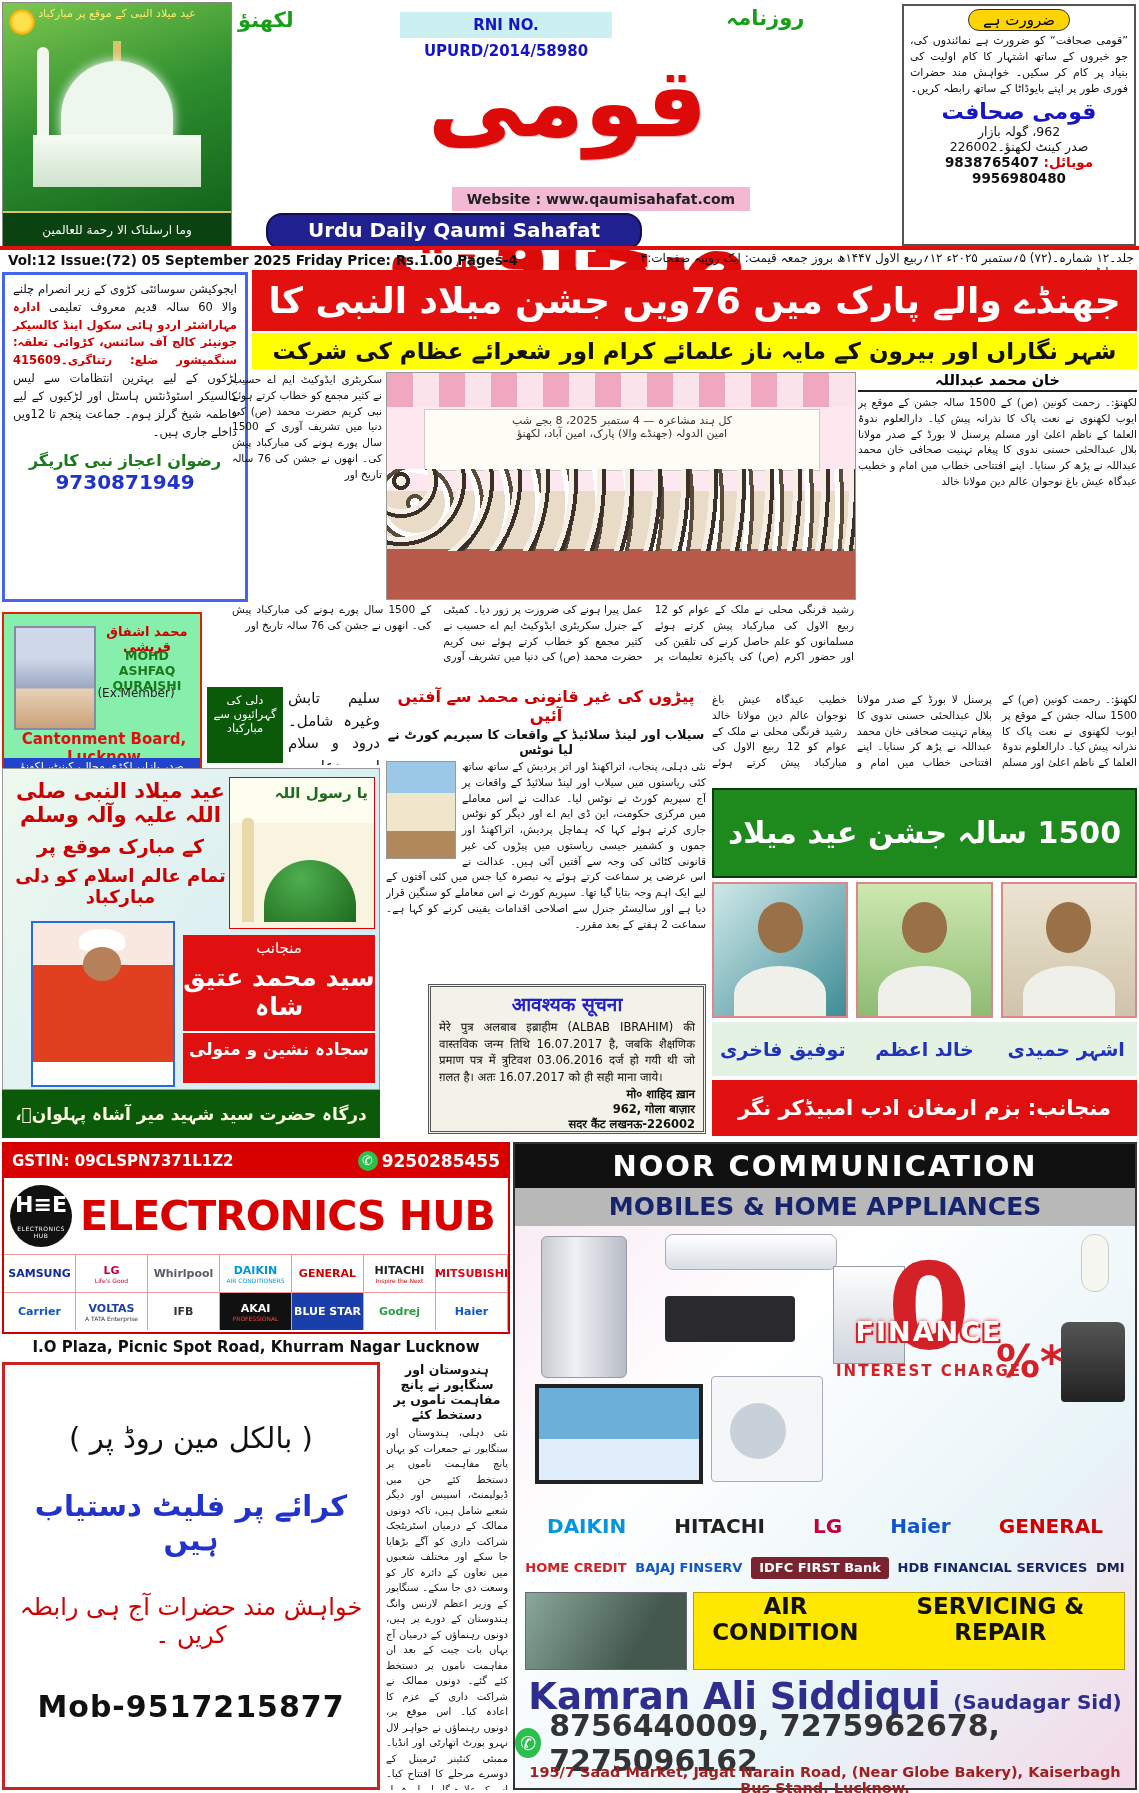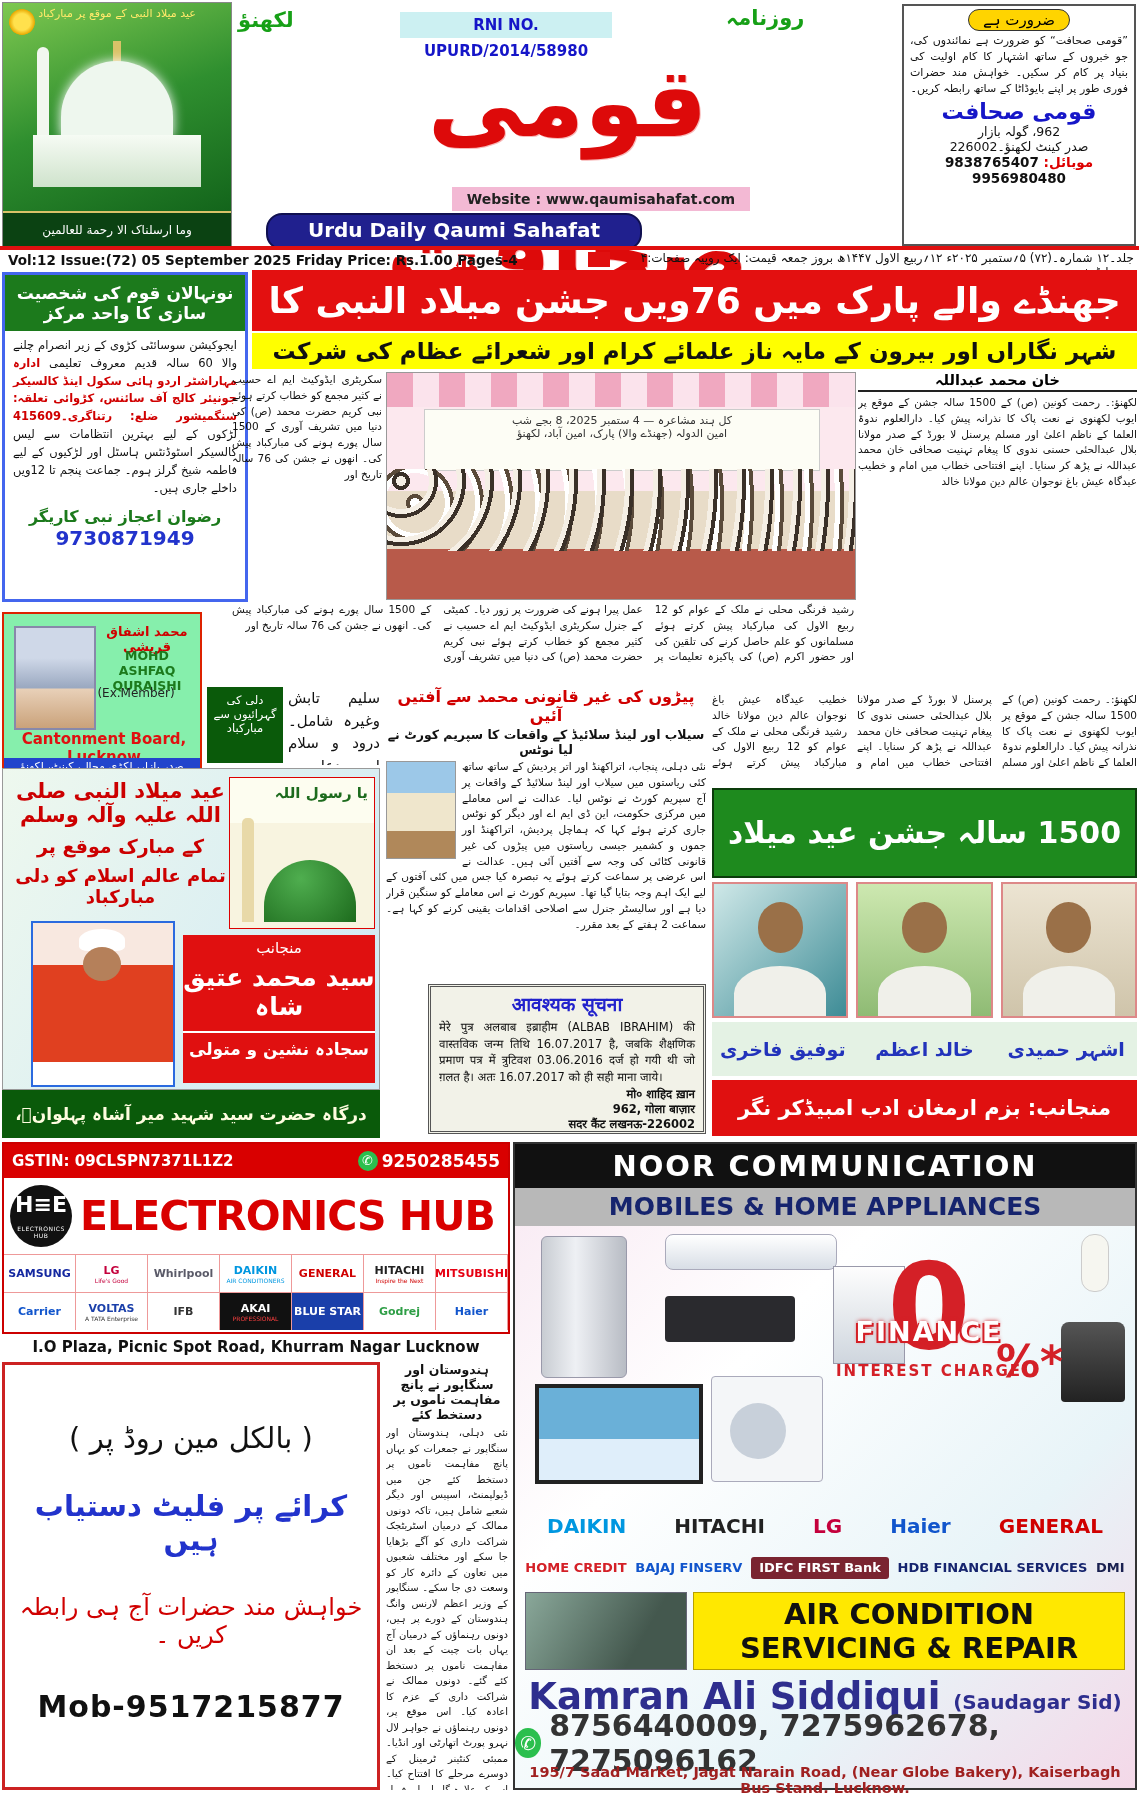--- a/index.html
+++ b/index.html
@@ -189,22 +189,22 @@
     text-shadow:0 0 4px #d42027,2px 2px 0 #d42027, -2px 2px 0 #d42027;letter-spacing:2px;}
   .zero-pc{position:absolute;right:-24px;top:84px;font-size:44px;font-weight:bold;}
   .zero-int{font-size:15px;font-weight:bold;letter-spacing:2px;}
   .nbrands{height:40px;display:flex;align-items:center;justify-content:space-around;padding:0 8px;}
   .nbrands span{font-weight:bold;font-size:20px;}
   .nfin{height:44px;display:flex;align-items:center;justify-content:space-around;padding:0 6px;}
   .nfin .fcell{font-weight:bold;font-size:13px;text-align:center;line-height:1.05;}
   .idfc{background:#7a2430;color:#fff;padding:4px 8px;border-radius:3px;}
   .service{height:82px;display:flex;padding:0 10px;gap:6px;align-items:center;}
   .tech{width:160px;height:76px;background:linear-gradient(120deg,#8aa89a,#44584e 70%);border:1px solid #667;flex:none;}
-  .acbox{flex:1;height:76px;background:#ffe800;border:1px solid #b8a000;color:#111;font-size:29px;
-    font-weight:bold;text-align:center;display:flex;flex-direction:column;justify-content:center;}
+  .acbox{flex:1;height:76px;background:#ffe800;border:1px solid #b8a000;color:#111;font-size:23px;
+    font-weight:bold;text-align:center;display:flex;flex-direction:row;justify-content:space-between;}
   .kamran{height:50px;text-align:center;color:#2e2e8e;font-weight:bold;font-size:37px;line-height:50px;}
   .kamran small{font-size:20px;color:#2e2e8e;}
   .nphone{height:42px;display:flex;align-items:center;justify-content:center;gap:8px;
     color:#333;font-size:30px;font-weight:bold;}
   .wa2{display:inline-block;width:30px;height:30px;border-radius:50%;background:#2bbf4e;color:#fff;
     font-size:19px;line-height:30px;text-align:center;}
   .naddr{height:24px;text-align:center;color:#a02020;font-size:14.5px;font-weight:bold;}
 </style>
 </head>
 <body>
@@ -241,21 +241,20 @@
 
   <div class="abs dl-rule"></div>
   <div class="abs dl-left">Vol:12    Issue:(72)    05  September  2025 Friday    Price: Rs.1.00    Pages-4</div>
   <div class="abs dl-sq"></div>
   <div class="abs dl-right rtl">جلد۔۱۲   شمارہ۔(۷۲)   ۵؍ستمبر ۲۰۲۵ء   ۱۲؍ربیع الاول ۱۴۴۷ھ   بروز جمعہ   قیمت: ایک روپیہ   صفحات:۴   صبح ایڈیشن</div>
 
   <div class="abs headline rtl">جھنڈے والے پارک میں 76ویں جشن میلاد النبی کا عظیم الشان پیمانے پر انعقاد</div>
   <div class="abs subhead rtl">شہر نگاراں اور بیرون کے مایہ ناز علمائے کرام اور شعرائے عظام کی شرکت</div>
 
   <div class="abs school-ad">
-    <div class="school-head rtl">نونہالان قوم کی شخصیت سازی کا واحد مرکز</div>
     <div class="school-body rtl jst">
       <span>ایجوکیشن سوسائٹی کڑوی کے زیر انصرام چلنے والا 60 سالہ قدیم معروف تعلیمی </span><span class="school-red">ادارہ مہاراشٹر اردو ہائی سکول اینڈ کالسیکر جونیئر کالج آف سائنس، کڑوائی تعلقہ: سنگمیشور ضلع: رتناگری۔415609</span><span> لڑکوں کے لیے بہترین انتظامات سے لیس کالسیکر اسٹوڈنٹس ہاسٹل اور لڑکیوں کے لیے فاطمہ شیخ گرلز ہوم۔ جماعت پنجم تا 12ویں داخلے جاری ہیں۔</span>
     </div>
     <div class="school-name rtl">رضوان اعجاز نبی کاریگر</div>
     <div class="school-phone">9730871949</div>
   </div>
 
   <div class="abs ashfaq">
     <div class="ash-photo"></div>
     <div class="ash-ur rtl">محمد اشفاق قریشی</div>

